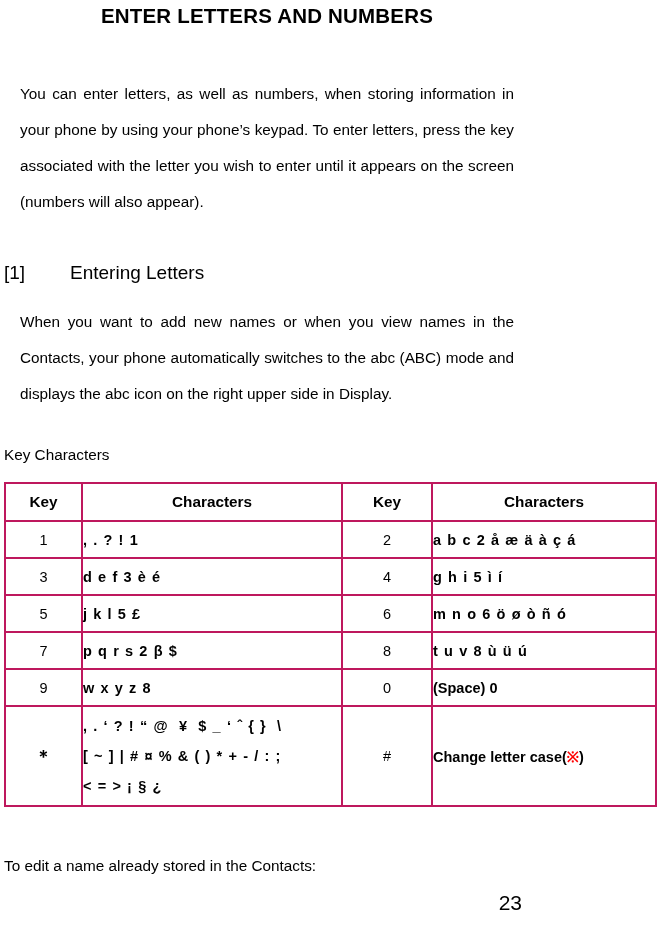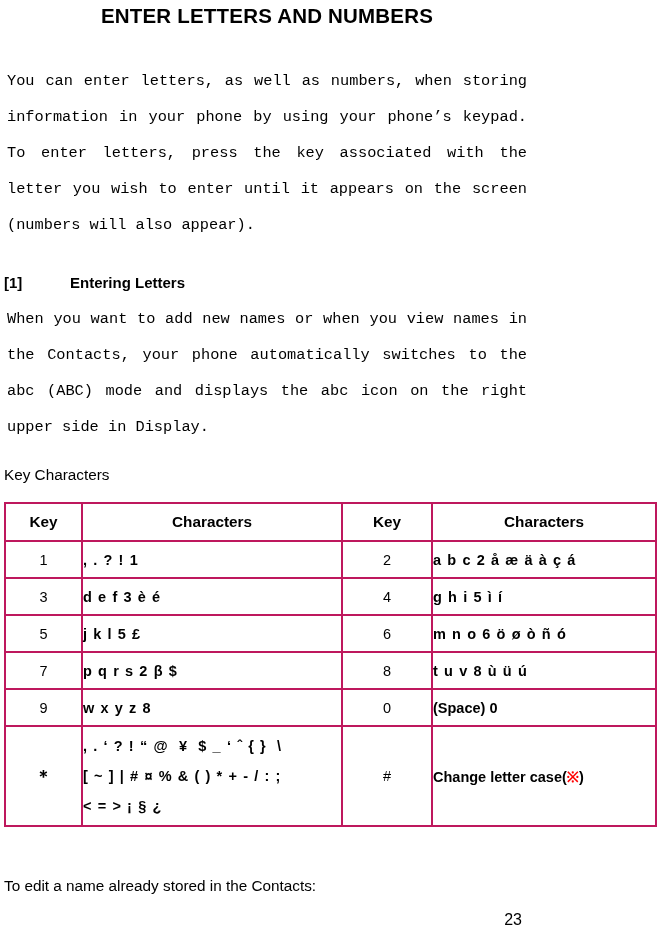--- a/index.html
+++ b/index.html
@@ -33,32 +33,31 @@
     padding-top: 2px;
     line-height: 28px;
   }
 
   
   .para {
     font-size: 15.3px;
     line-height: 36px;
     text-align: justify;
     text-justify: inter-word;
-    margin: 3px;
-    font-family: Liberation Mono, monospace;
+    margin: 16px;
   }
 
   .spacer-lg { height: 30px; }
   .spacer-md { height: 22px; }
   .spacer-sm { height: 12px; }
 
   
   .sec-head {
-    font-size: 15px;
-    font-weight: bold;
+    font-size: 19px;
+    font-weight: normal;
     line-height: 30px;
     margin: 0;
     white-space: pre;
   }
   .sec-head .num { display: inline-block; width: 66px; }
 
   .plain-line {
     font-size: 15.3px;
     line-height: 30px;
     margin: 0;
@@ -121,22 +120,22 @@
   .footnote {
     font-size: 15.3px;
     line-height: 28px;
     margin: 0;
   }
 
   
   .page-number {
     position: absolute;
     right: 12px;
-    bottom: 6px;
-    font-size: 16px;
+    bottom: 23px;
+    font-size: 21px;
     line-height: 20px;
   }
 </style>
 </head>
 <body>
 
 <div class="page">
 
   <h1 class="doc-title">ENTER LETTERS AND NUMBERS</h1>
 

